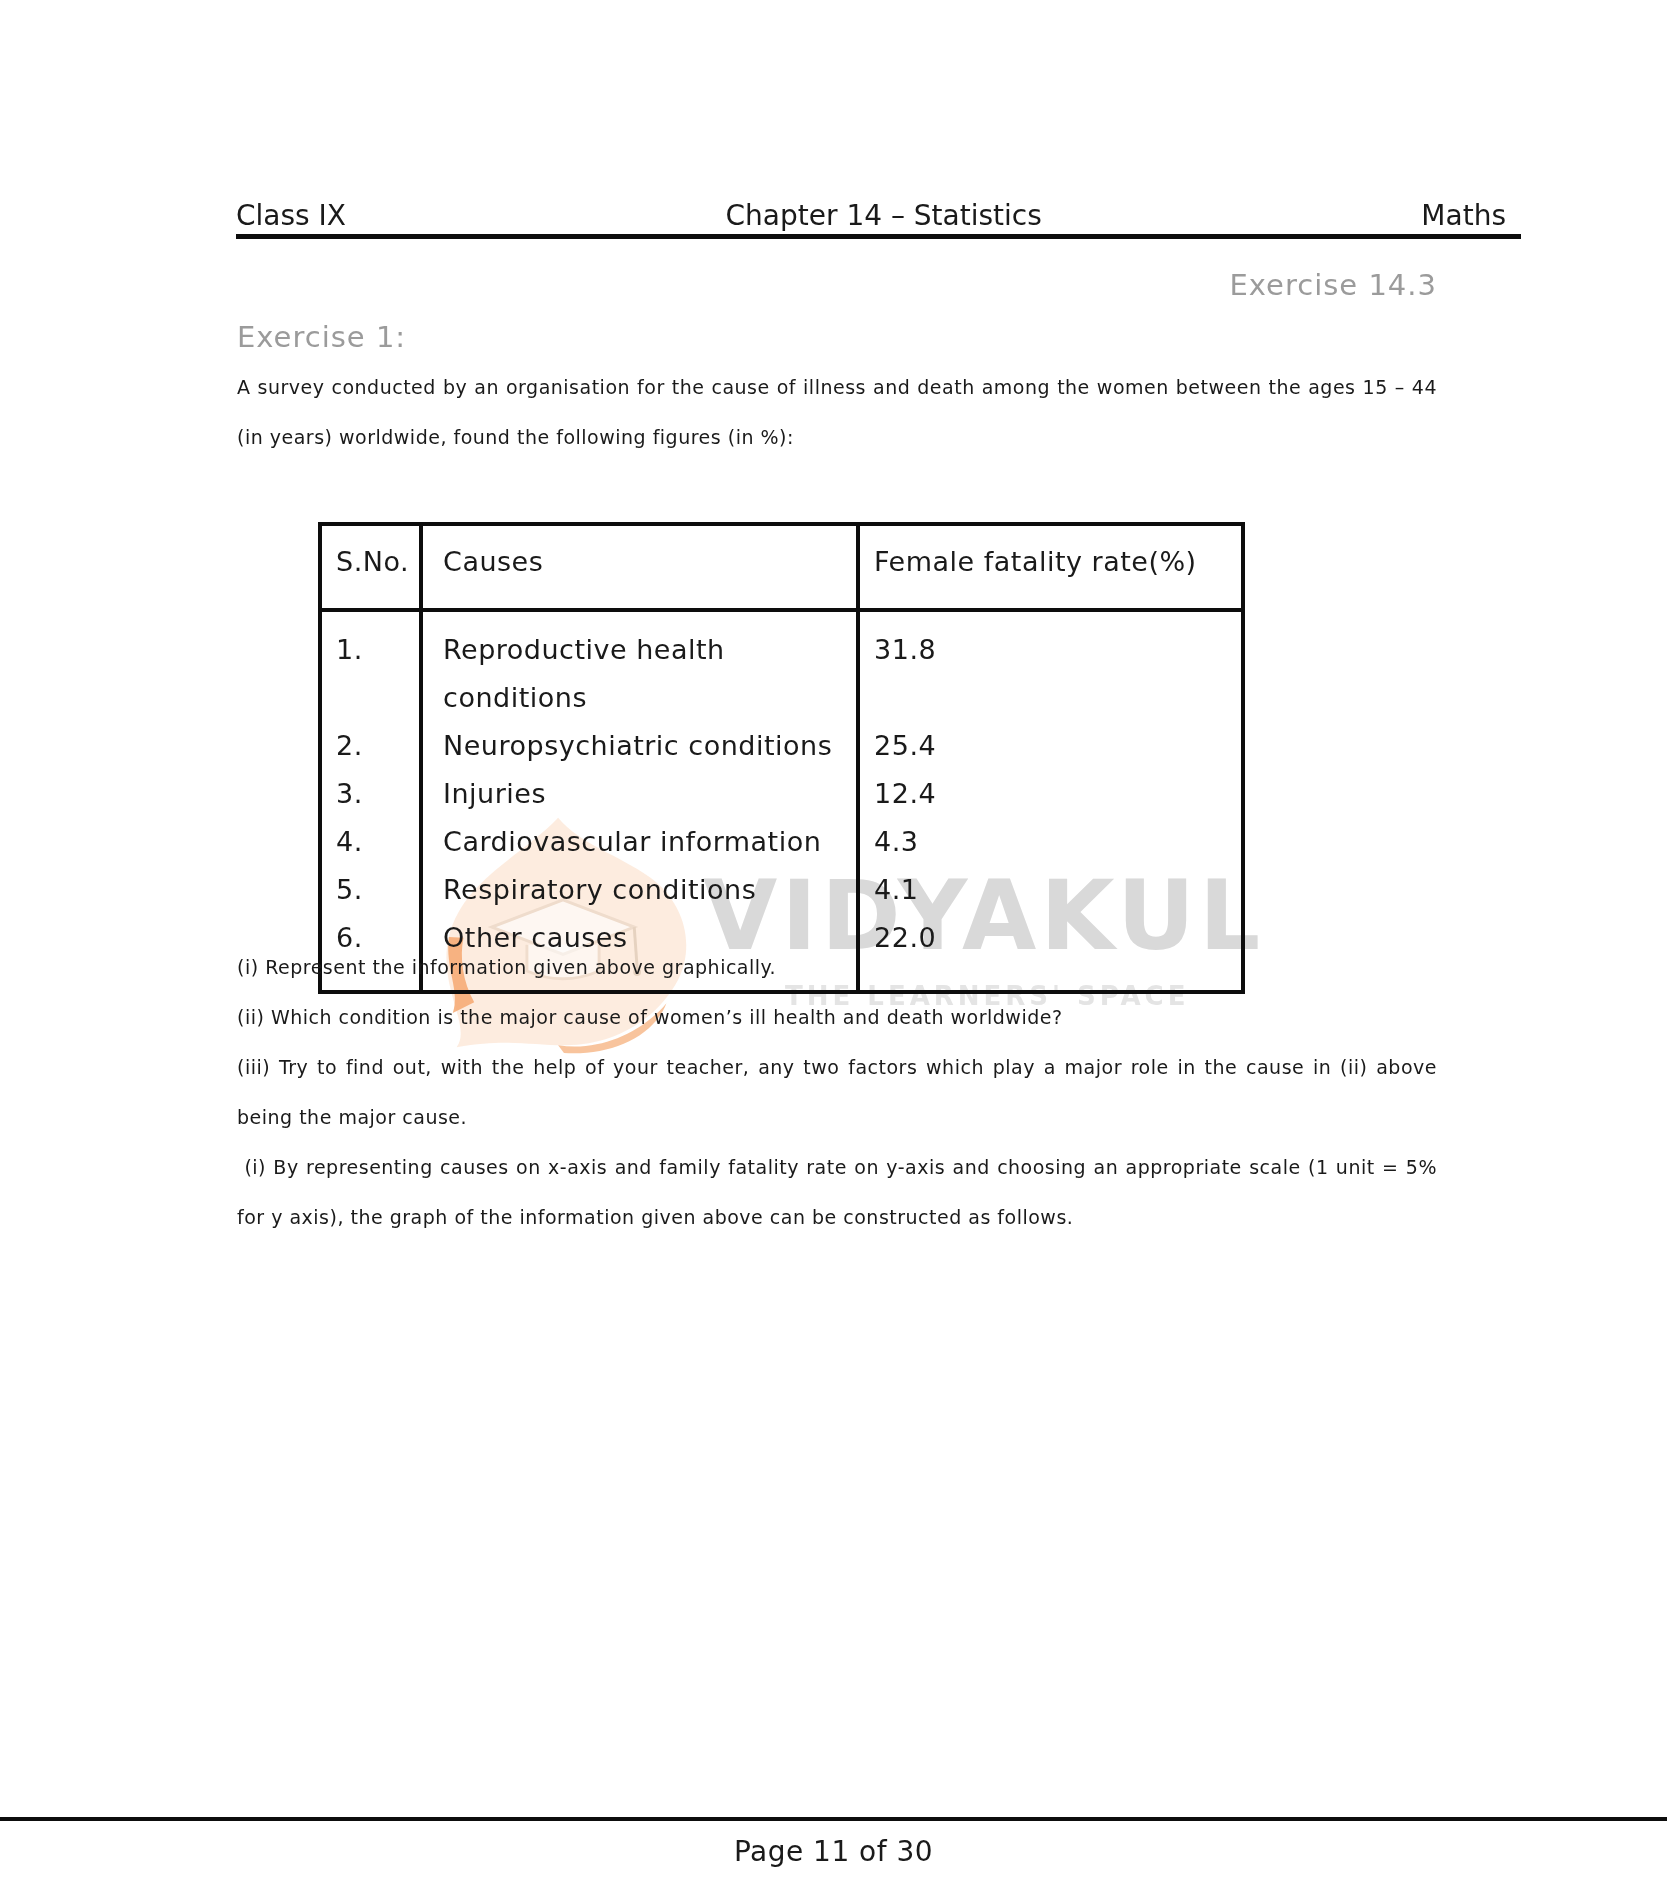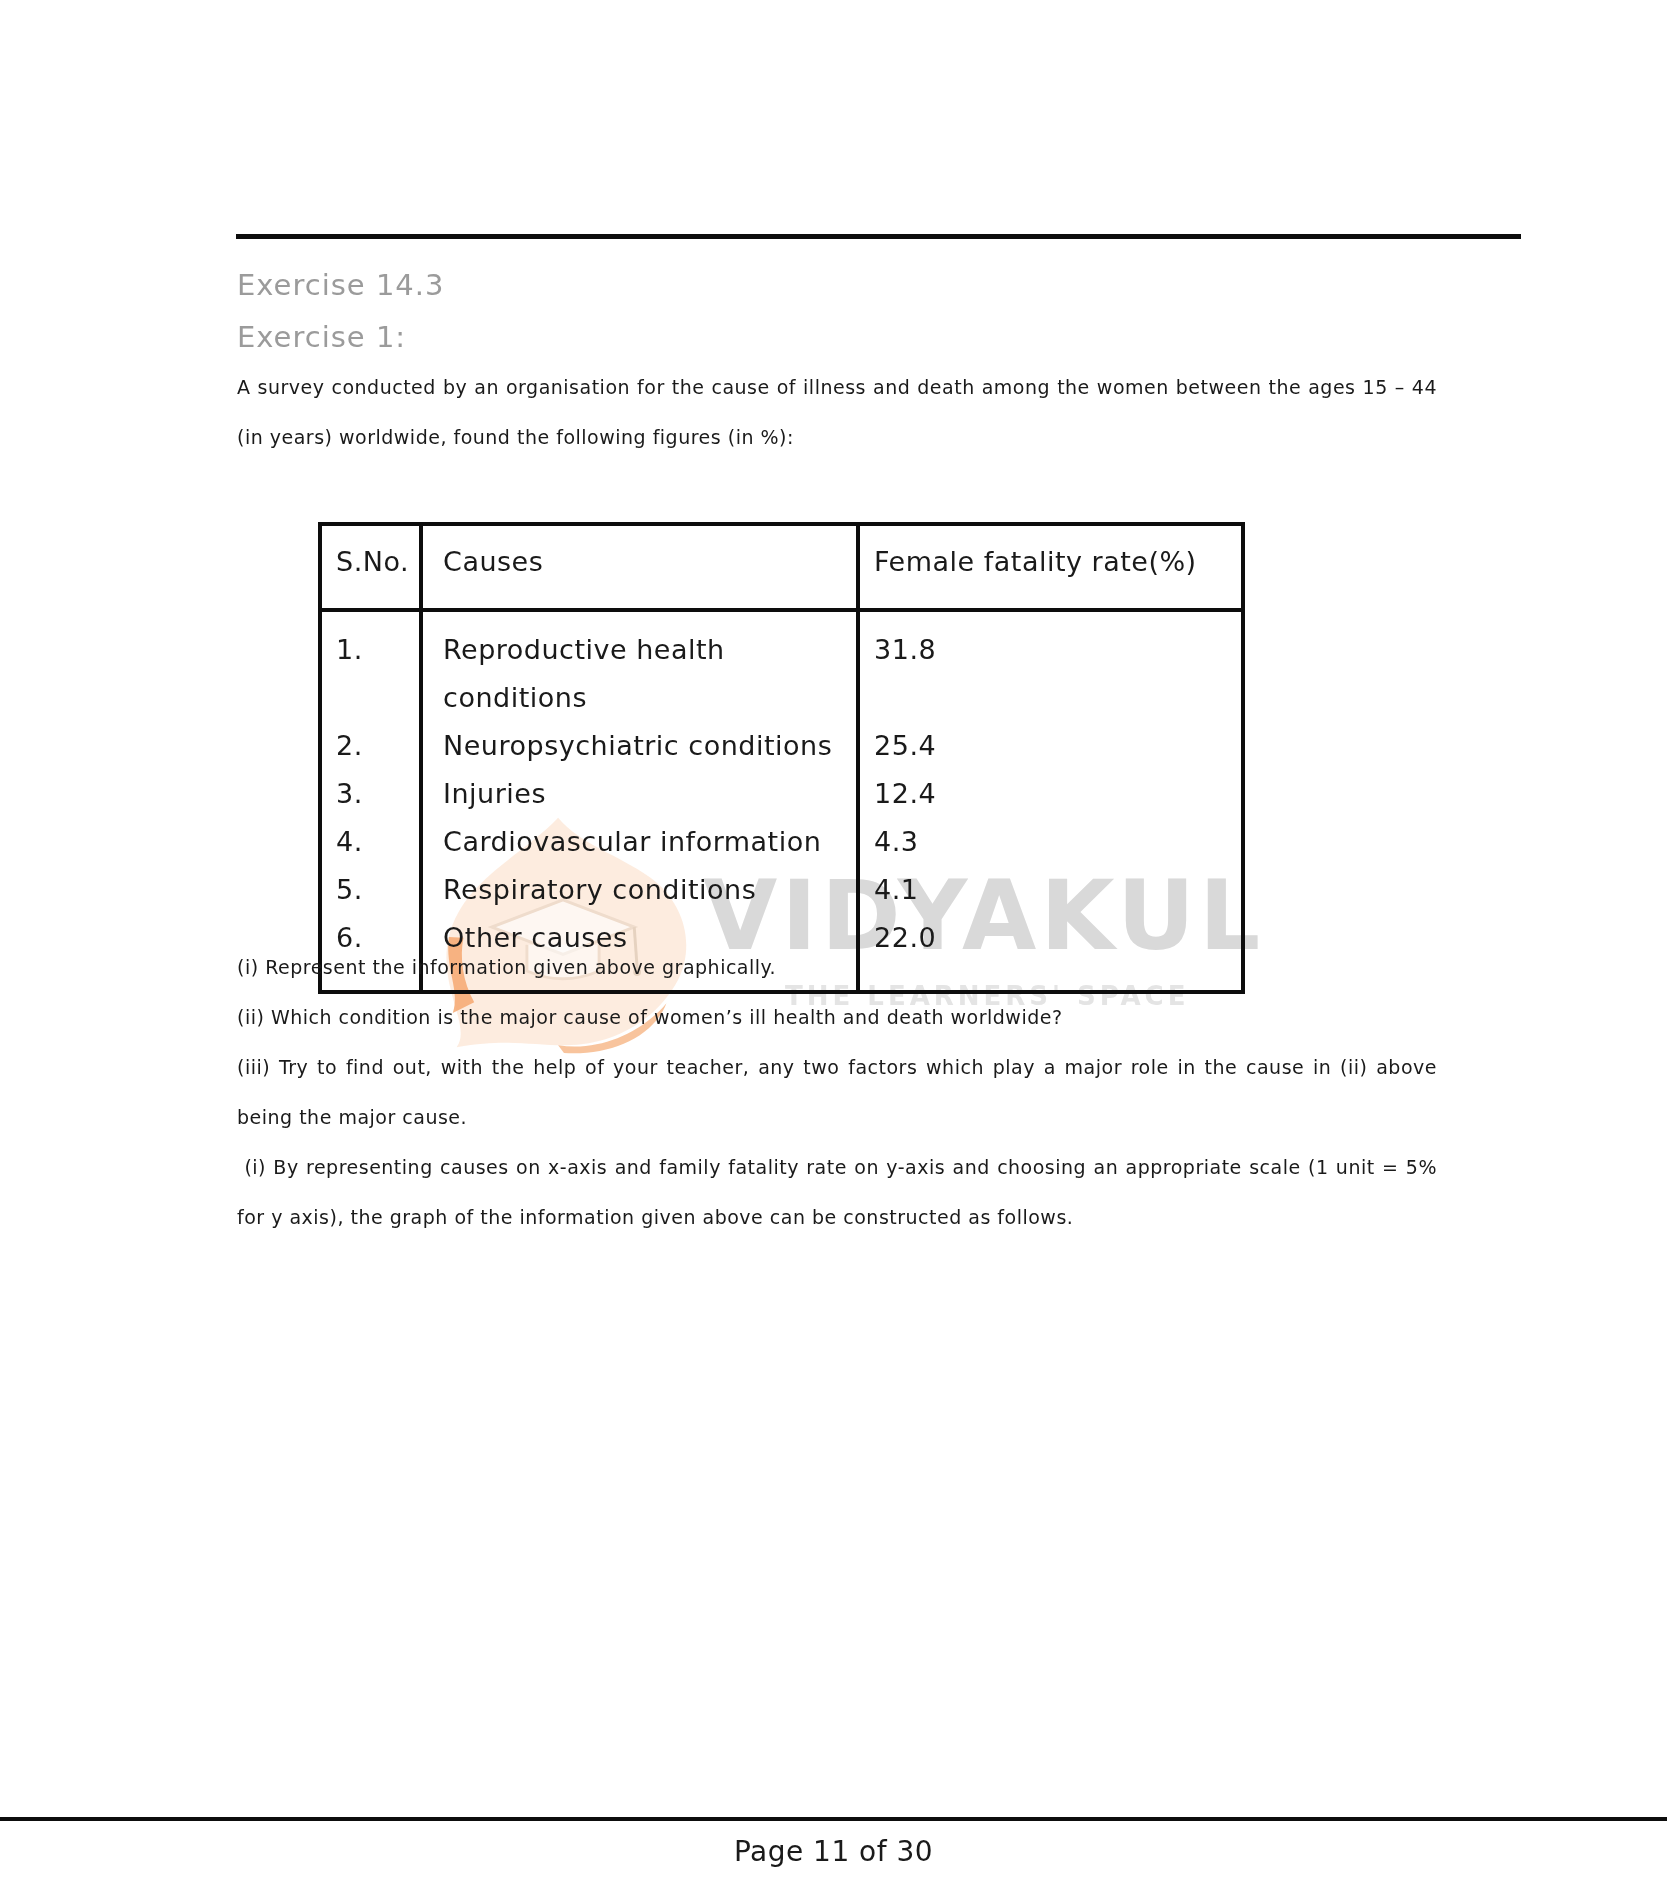--- a/index.html
+++ b/index.html
@@ -31,21 +31,21 @@
     position:absolute;left:236px;top:199px;width:1270px;height:34px;
     display:flex;justify-content:space-between;align-items:flex-end;
     font-size:28px;line-height:34px;
   }
   .header-rule{
     position:absolute;left:236px;top:234px;width:1285px;height:5px;
     background:#0d0d0d;
   }
   .exercise-title{
     position:absolute;left:237px;top:267px;width:1200px;
-    text-align:left;font-size:29px;line-height:36px;
+    text-align:right;font-size:29px;line-height:36px;
     color:#9b9b9b;letter-spacing:1px;
   }
   .question-label{
     position:absolute;left:237px;top:319px;
     font-size:29px;line-height:36px;color:#9b9b9b;letter-spacing:1px;
   }
   .body-par{
     font-size:19px;line-height:50px;letter-spacing:.5px;
     text-align:justify;margin:0;
   }
@@ -100,20 +100,25 @@
       <path d="M128 138 L128 165 Q165 181 202 165 L202 138" fill="#ffffff" opacity="0.55" stroke="#e6d2c0" stroke-width="3"></path>
       <path d="M238 120 L241 162" stroke="#e6d2c0" stroke-width="3" fill="none"></path>
       <circle cx="241" cy="166" r="4" fill="#e6d2c0"></circle>
     </svg>
     <div class="brand" style="color:#d9d9d9">VIDYAKUL</div>
     <div class="tagline" style="color:#e4e4e4">THE LEARNERS' SPACE</div>
   </div>
 
   <div class="content">
 
+    <div class="docheader">
+      <span>Class IX</span>
+      <span>Chapter 14 – Statistics</span>
+      <span>Maths</span>
+    </div>
     <div class="header-rule"></div>
 
     <div class="exercise-title">Exercise 14.3</div>
     <div class="question-label">Exercise 1:</div>
 
     <p class="body-par intro">A survey conducted by an organisation for the cause of illness and death among the women between the ages 15 – 44 (in years) worldwide, found the following figures (in %):</p>
 
     <div class="tablewrap">
       <table class="dtable">
         <colgroup>

